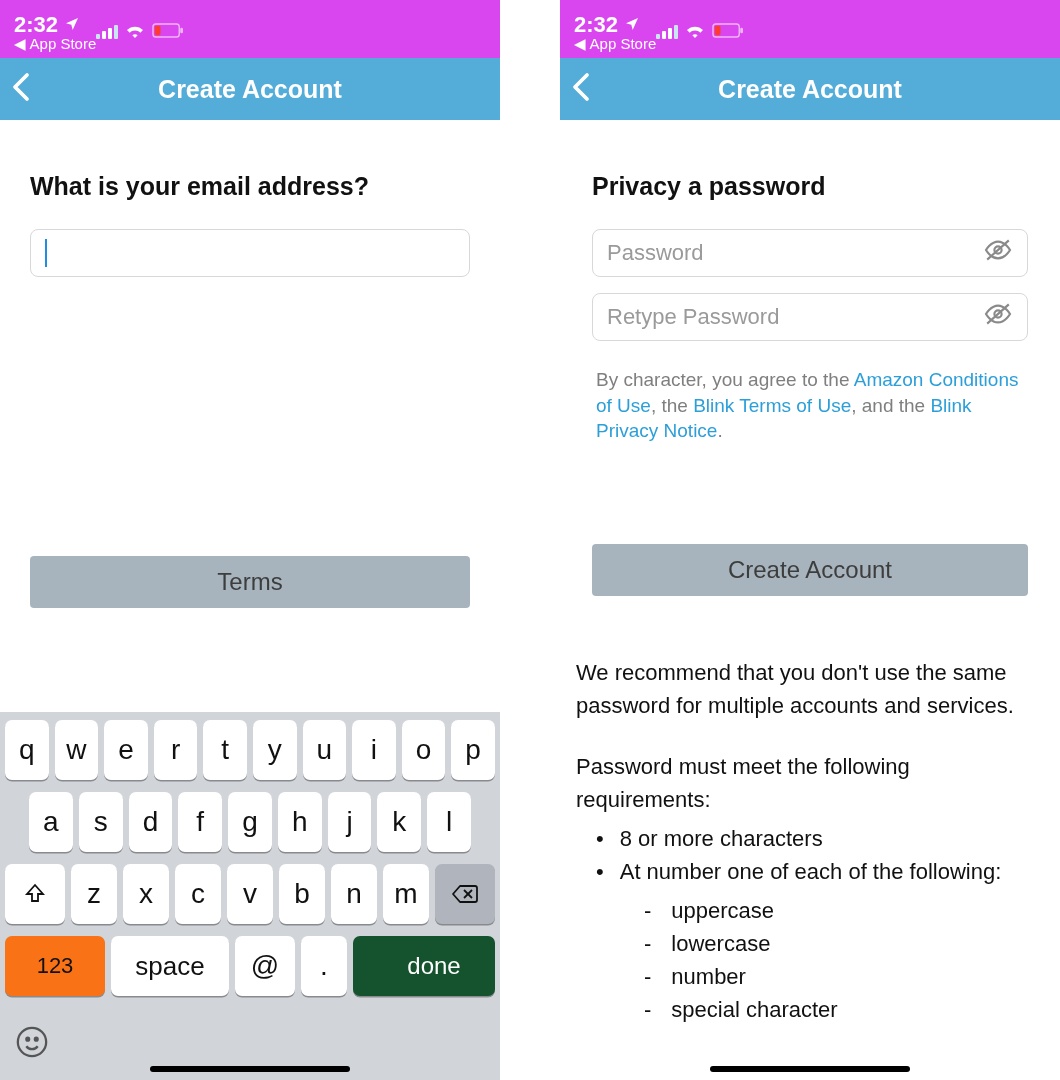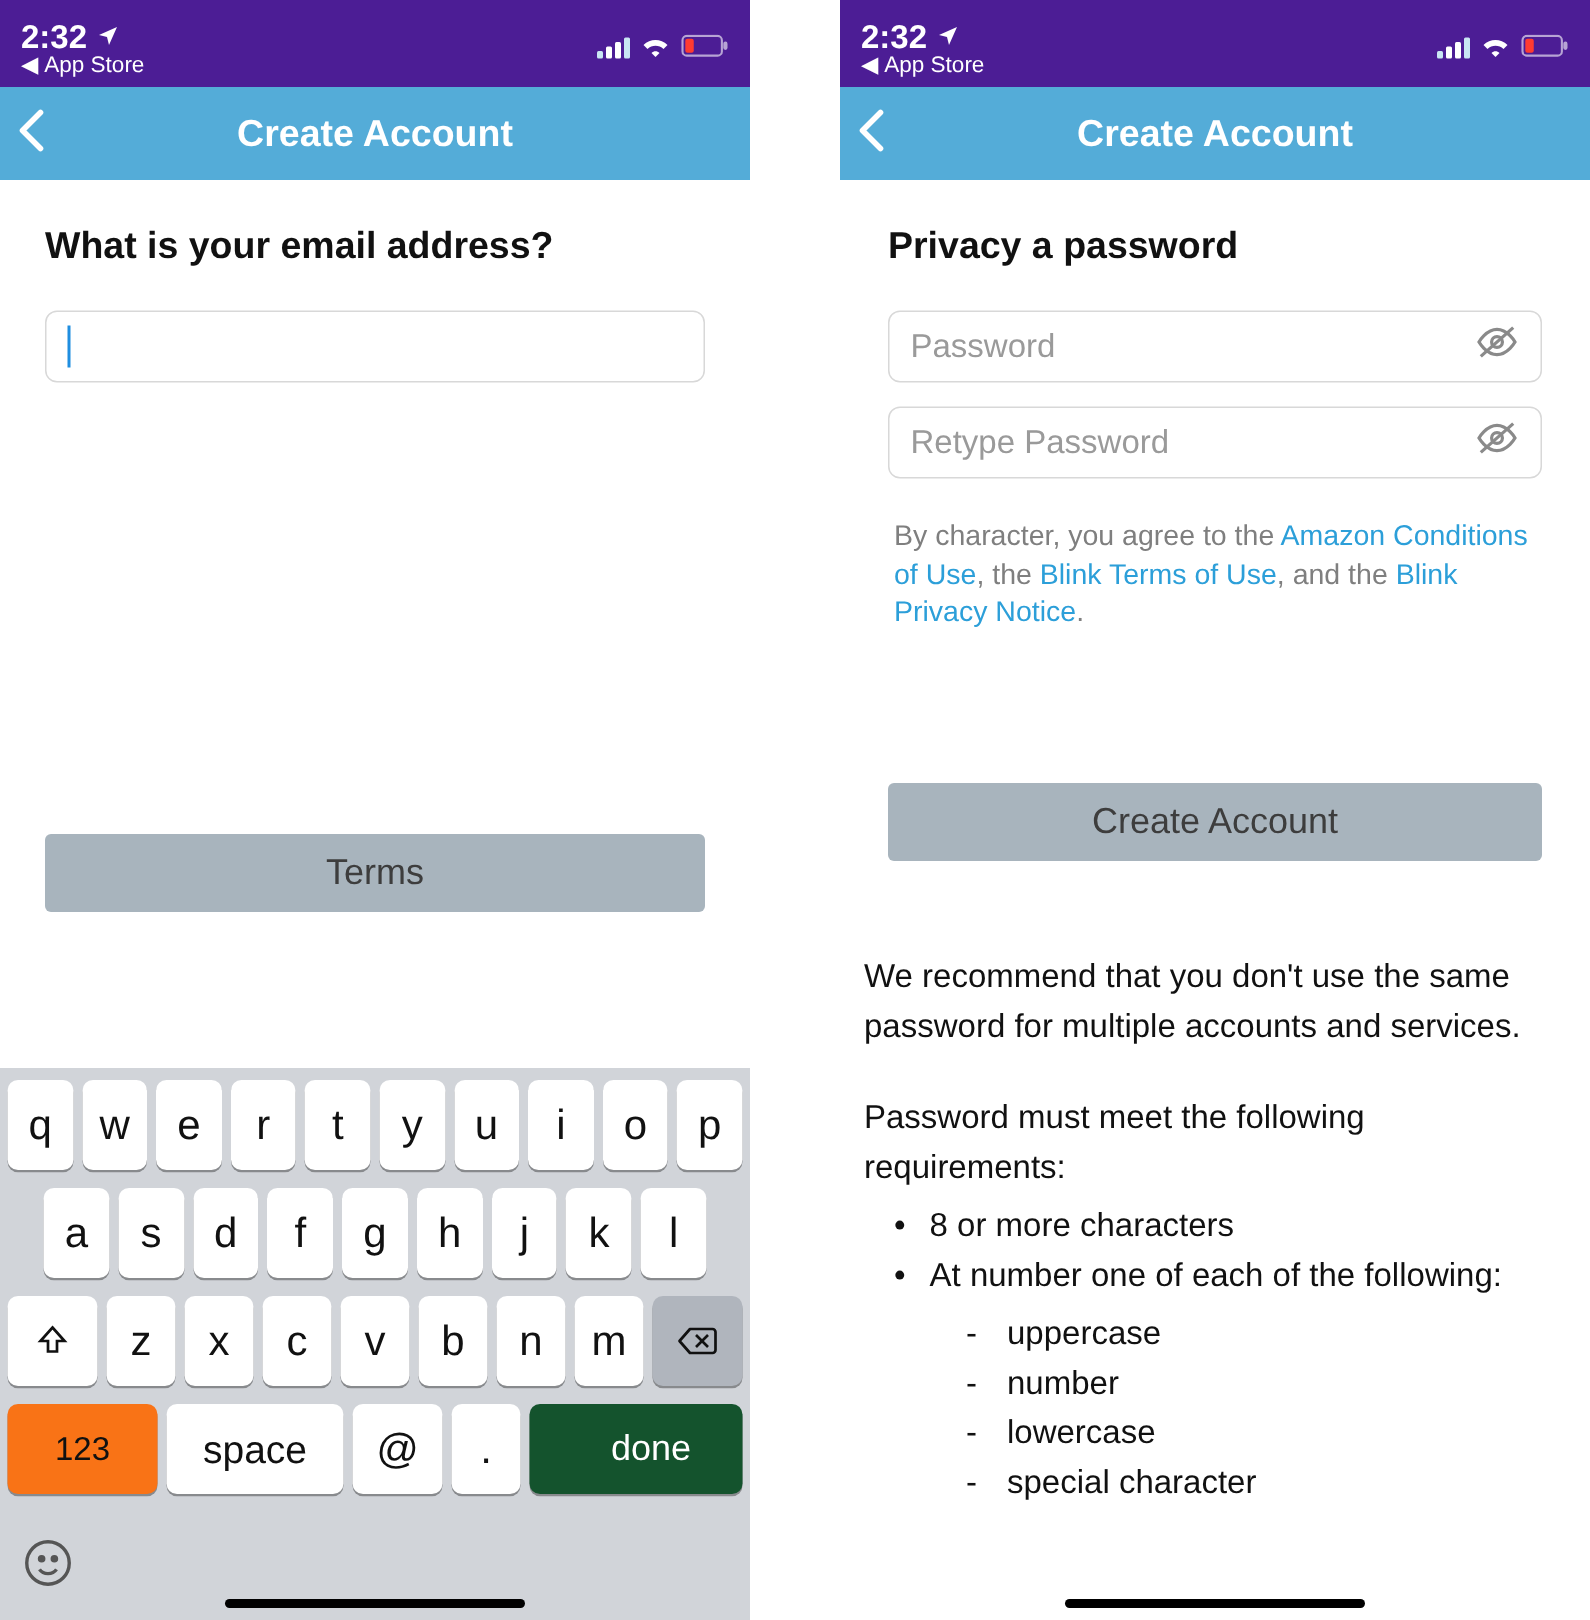--- a/index.html
+++ b/index.html
@@ -16,26 +16,25 @@
     height: 1080px;
     position: relative;
     background: #fff;
     overflow: hidden;
   }
   .phone.left { width: 500px; }
   .phone.right { width: 500px; }
 
   
   .statusbar {
-    background: #4c1d95;
+    background: #d946ef;
     color: #fff;
     height: 58px;
     display: flex;
     align-items: center;
-    justify-content: space-between;
     padding: 6px 14px 0 14px;
     font-size: 18px;
     font-weight: 600;
   }
   .status-left { display: flex; flex-direction: column; line-height: 1.15;}
   .time-row { display: flex; align-items: center; gap: 6px; font-size: 22px;}
   .breadcrumb-row { display: flex; align-items: center; gap: 2px; font-size: 15px; font-weight: 400; margin-top: -2px;}
   .status-right { display: flex; align-items: center; gap: 6px; }
   .signal-icon { display:inline-flex; align-items:flex-end; gap:2px; height:14px;}
   .signal-icon span { width:4px; background:#c9e6f3; border-radius:1px;}
@@ -48,21 +47,21 @@
     align-items:center;
     padding: 0 12px;
     position: relative;
   }
   .navbar .back { width: 30px;}
   .navbar .title {
     position:absolute; left:0; right:0; text-align:center;
     font-size: 25px; font-weight: 600;
   }
   
-  .content { padding: 30px 30px 0 30px; }
+  .content { padding: 30px 30px 0 30px; margin-top: 22px; }
   .heading { font-size: 25px; font-weight: 700; color:#111; margin-bottom: 28px;}
   .input {
     width:100%;
     border:1px solid #d8d8d8;
     border-radius:8px;
     height:48px;
     padding: 0 14px;
     font-size:22px;
     display:flex; align-items:center;
   }
@@ -328,20 +327,20 @@
 
   <div class="reco" style="margin-top:60px;">
     <div>We recommend that you don't use the same password for multiple accounts and services.</div>
     <h3>Password must meet the following requirements:</h3>
     <ul>
       <li>8 or more characters</li>
       <li>At number one of each of the following:</li>
     </ul>
     <ul class="dash" style="padding-left:68px;">
       <li>uppercase</li>
+      <li>lowercase</li>
       <li>number</li>
-      <li>lowercase</li>
       <li>special character</li>
     </ul>
   </div>
 
   <div class="home-indicator light"></div>
 </div>
 
 </body></html>

